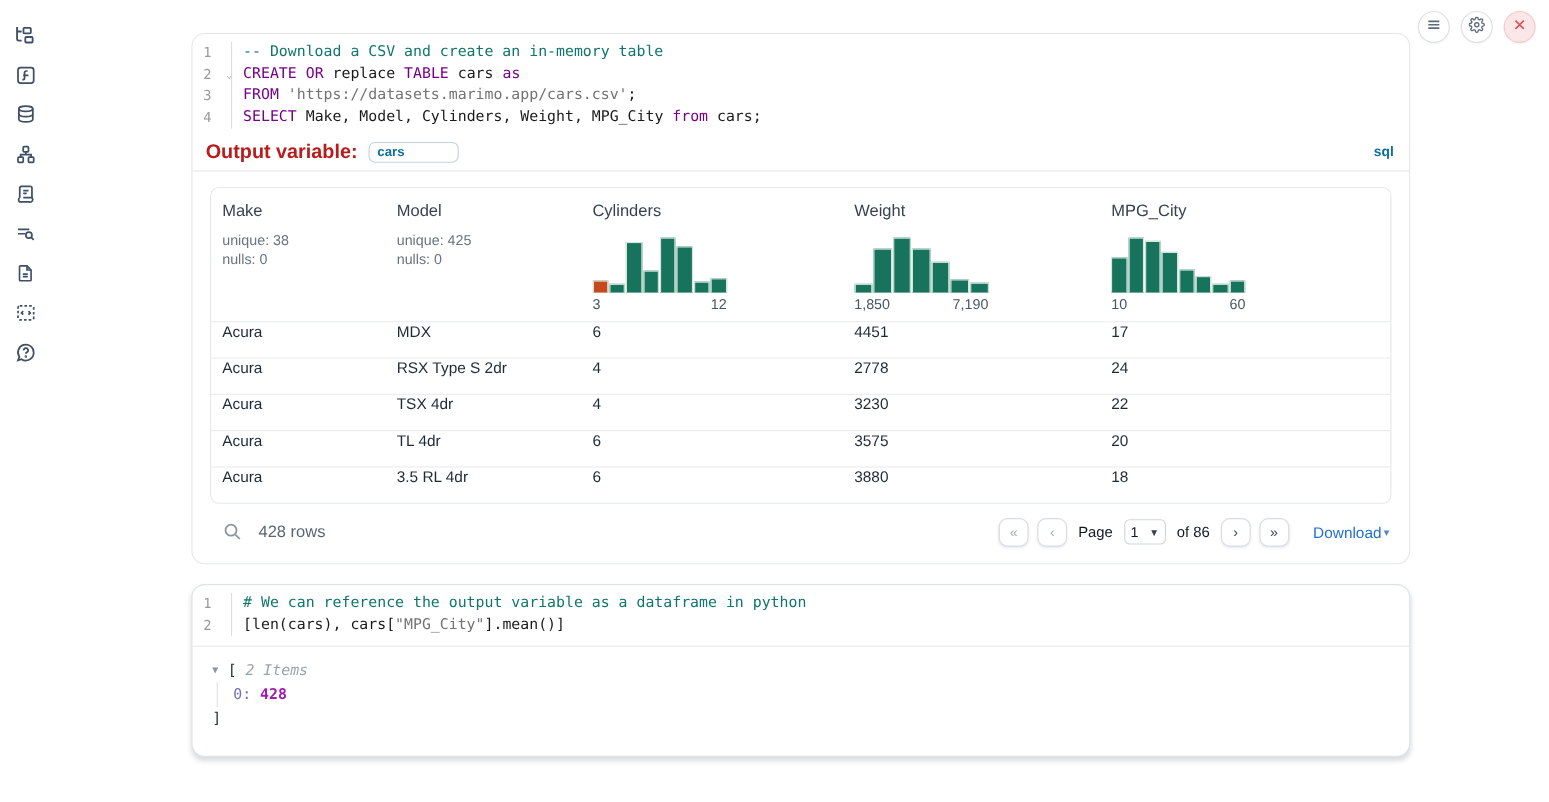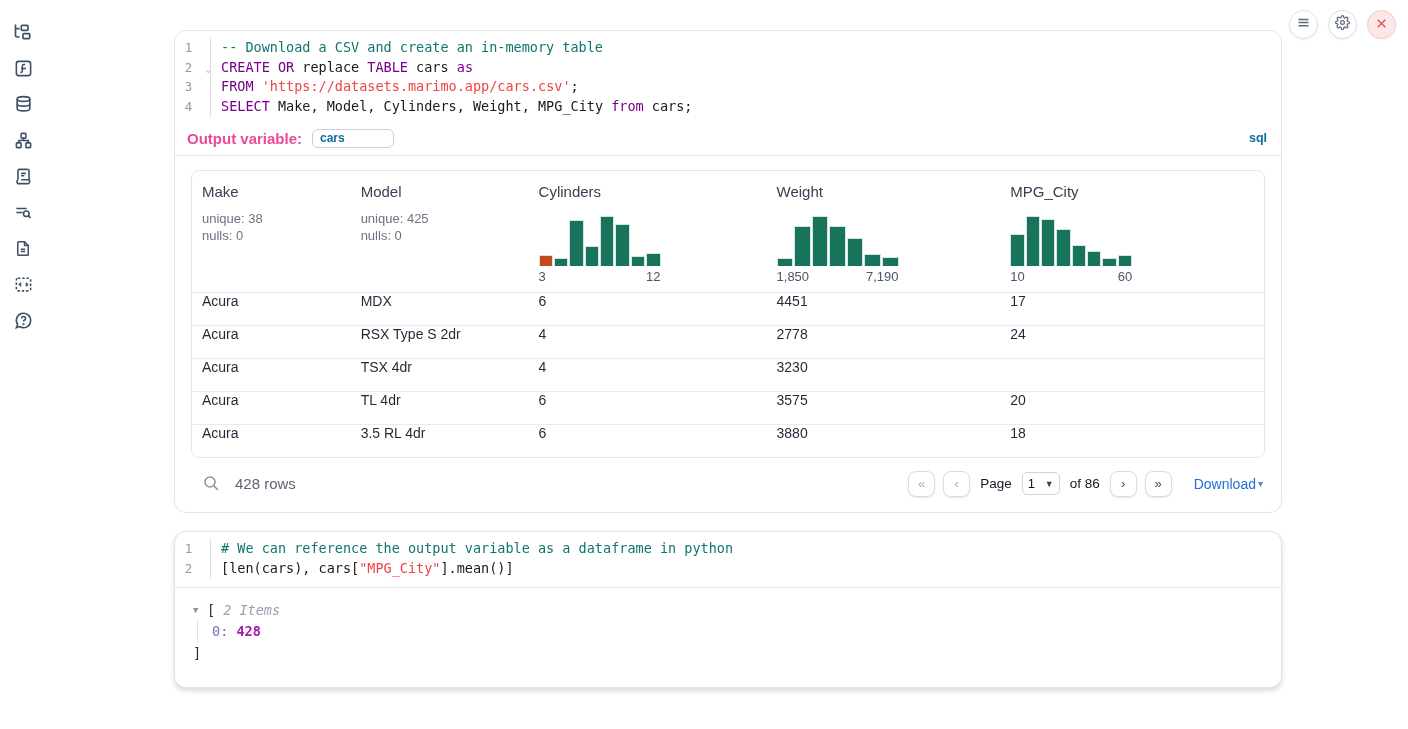--- a/index.html
+++ b/index.html
@@ -28,27 +28,27 @@
 
   
   .code-area { padding:7px 0 9px; font-family:"DejaVu Sans Mono", monospace; font-size:13.5px; }
   .code-line { display:flex; line-height:19.7px; }
   .gutter { width:36px; flex:0 0 36px; color:#999; text-align:center; border-right:1px solid #ddd;
     position:relative; font-size:12.5px; padding-right:8px; }
   .gutter .fold { position:absolute; right:-1px; top:2px; font-size:9px; color:#9aa; }
   .code-text { padding-left:10px; white-space:pre; color:#1a1a1a; }
   .tok-comment { color:#0f766e; }
   .tok-keyword { color:#770088; }
-  .tok-string  { color:#ef4444; }
+  .tok-string  { color:#737373; }
   .tok-plain   { color:#1a1a1a; }
 
   
   .outvar-bar { display:flex; align-items:center; height:30px; padding:0 14px 4px 12px;
     border-bottom:1px solid #e5e8ee; }
-  .outvar-label { font-size:15px; font-weight:bold; color:#ec4899; }
+  .outvar-label { font-size:18px; font-weight:bold; color:#b91c1c; }
   .outvar-input { margin-left:10px; width:82px; height:19px; border:1px solid #c2d3de; border-radius:6px;
     font-size:12px; font-weight:bold; color:#0c6d9e; padding:0 7px;
     font-family:"Liberation Sans", sans-serif; }
   .lang-badge { margin-left:auto; font-size:12.5px; font-weight:bold; color:#0c6d9e; cursor:pointer; }
 
   
   .output-area { padding:14px 16px 0; }
   .table-card { border:1px solid #e3e7ed; border-radius:8px; overflow:hidden; }
   .thead { display:flex; }
   .th { padding:12px 10px 8px; }
@@ -322,20 +322,21 @@
               <div class="td col-1">RSX Type S 2dr</div>
               <div class="td col-2">4</div>
               <div class="td col-3">2778</div>
               <div class="td col-4">24</div>
             </div>
             <div class="trow">
               <div class="td col-0">Acura</div>
               <div class="td col-1">TSX 4dr</div>
               <div class="td col-2">4</div>
               <div class="td col-3">3230</div>
+              <div class="td col-4">22</div>
             </div>
             <div class="trow">
               <div class="td col-0">Acura</div>
               <div class="td col-1">TL 4dr</div>
               <div class="td col-2">6</div>
               <div class="td col-3">3575</div>
               <div class="td col-4">20</div>
             </div>
             <div class="trow">
               <div class="td col-0">Acura</div>

